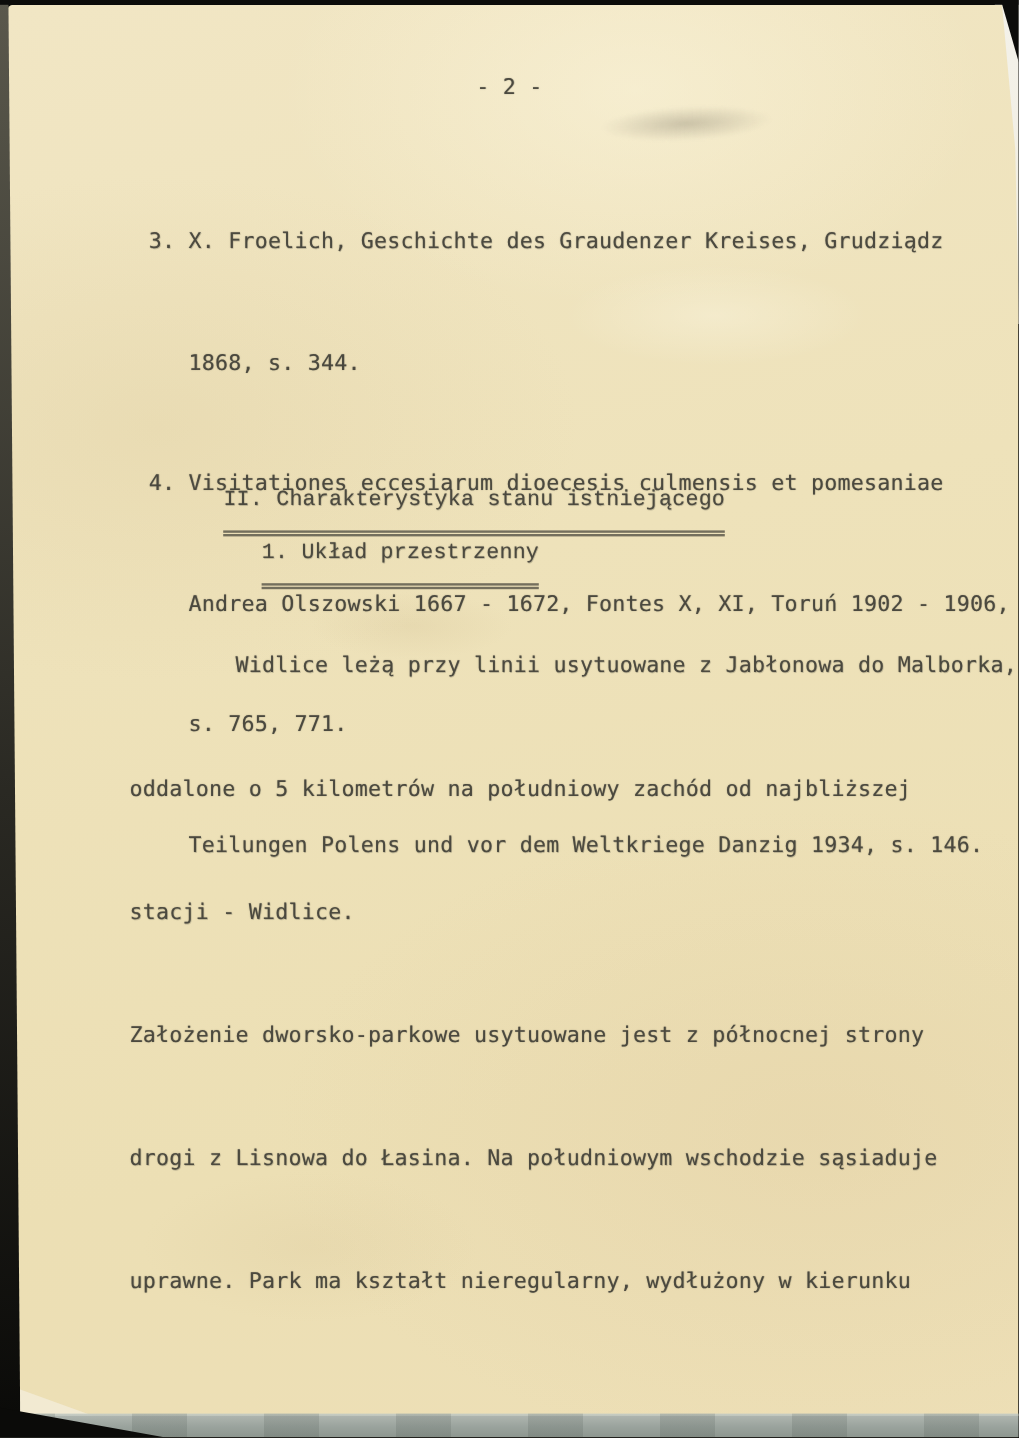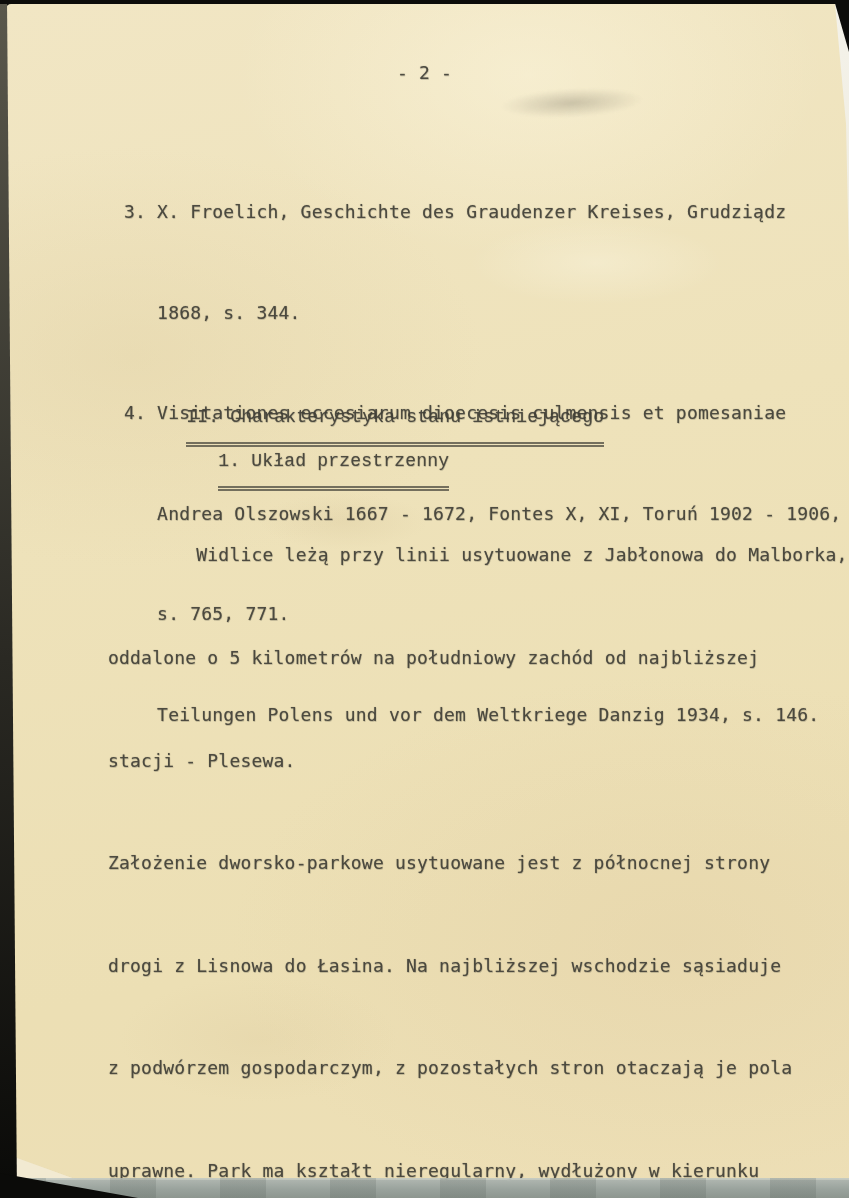--- a/index.html
+++ b/index.html
@@ -51,21 +51,21 @@
     background:#0b0b09;clip-path:polygon(0 8%,100% 100%,0 100%);}
   
   .smudge{position:absolute;left:498px;top:88px;width:148px;height:30px;z-index:3;
     background:radial-gradient(ellipse at 50% 50%, rgba(112,106,90,.32), rgba(112,106,90,0) 68%);
     filter:blur(1.2px);transform:rotate(-3deg);}
   
   .ink{color:rgba(64,62,54,.85);font-size:18px;letter-spacing:.2px;
     text-shadow:0 0 1px rgba(70,68,58,.55), .5px .5px 0 rgba(70,68,58,.2);
     filter:blur(.25px);white-space:pre;z-index:3;}
   .pageno{position:absolute;top:62px;left:0;width:100%;text-align:center;}
-  .footnotes{position:absolute;left:124px;top:128px;line-height:33.5px;}
+  .footnotes{position:absolute;left:124px;top:118px;line-height:33.5px;}
   .body-text{position:absolute;left:108px;top:470px;line-height:34.2px;}
   .h-section{position:absolute;left:142px;top:384px;}
   .h-sub{position:absolute;left:174px;top:428px;}
   .u{border-bottom:5px double rgba(64,62,54,.7);padding-bottom:15px;font-family:Liberation Mono, monospace;}
   .fn-line,.body-line{min-height:1em;}
 </style>
 </head>
 <body>
 
 <div class="scan">
@@ -92,24 +92,23 @@
     <span class="u">II. Charakterystyka stanu istniejącego</span>
   </div>
 
   <div class="h-sub ink">
     <span class="u">1. Układ przestrzenny</span>
   </div>
 
   <div class="body-text ink">
     <div class="body-line">        Widlice leżą przy linii usytuowane z Jabłonowa do Malborka,</div>
     <div class="body-line">oddalone o 5 kilometrów na południowy zachód od najbliższej</div>
-    <div class="body-line">stacji - Plesewa.</div>
+    <div class="body-line">stacji - Widlice.</div>
     <div class="body-line">Założenie dworsko-parkowe usytuowane jest z północnej strony</div>
-    <div class="body-line">drogi z Lisnowa do Łasina. Na najbliższej wschodzie sąsiaduje</div>
-    <div class="body-line">z podwórzem gospodarczym, z pozostałych stron otaczają je pola</div>
+    <div class="body-line">drogi z Lisnowa do Łasina. Na południowym wschodzie sąsiaduje</div>
     <div class="body-line">uprawne. Park ma kształt nieregularny, wydłużony w kierunku</div>
     
     
     
     
     
     
     
     
     

